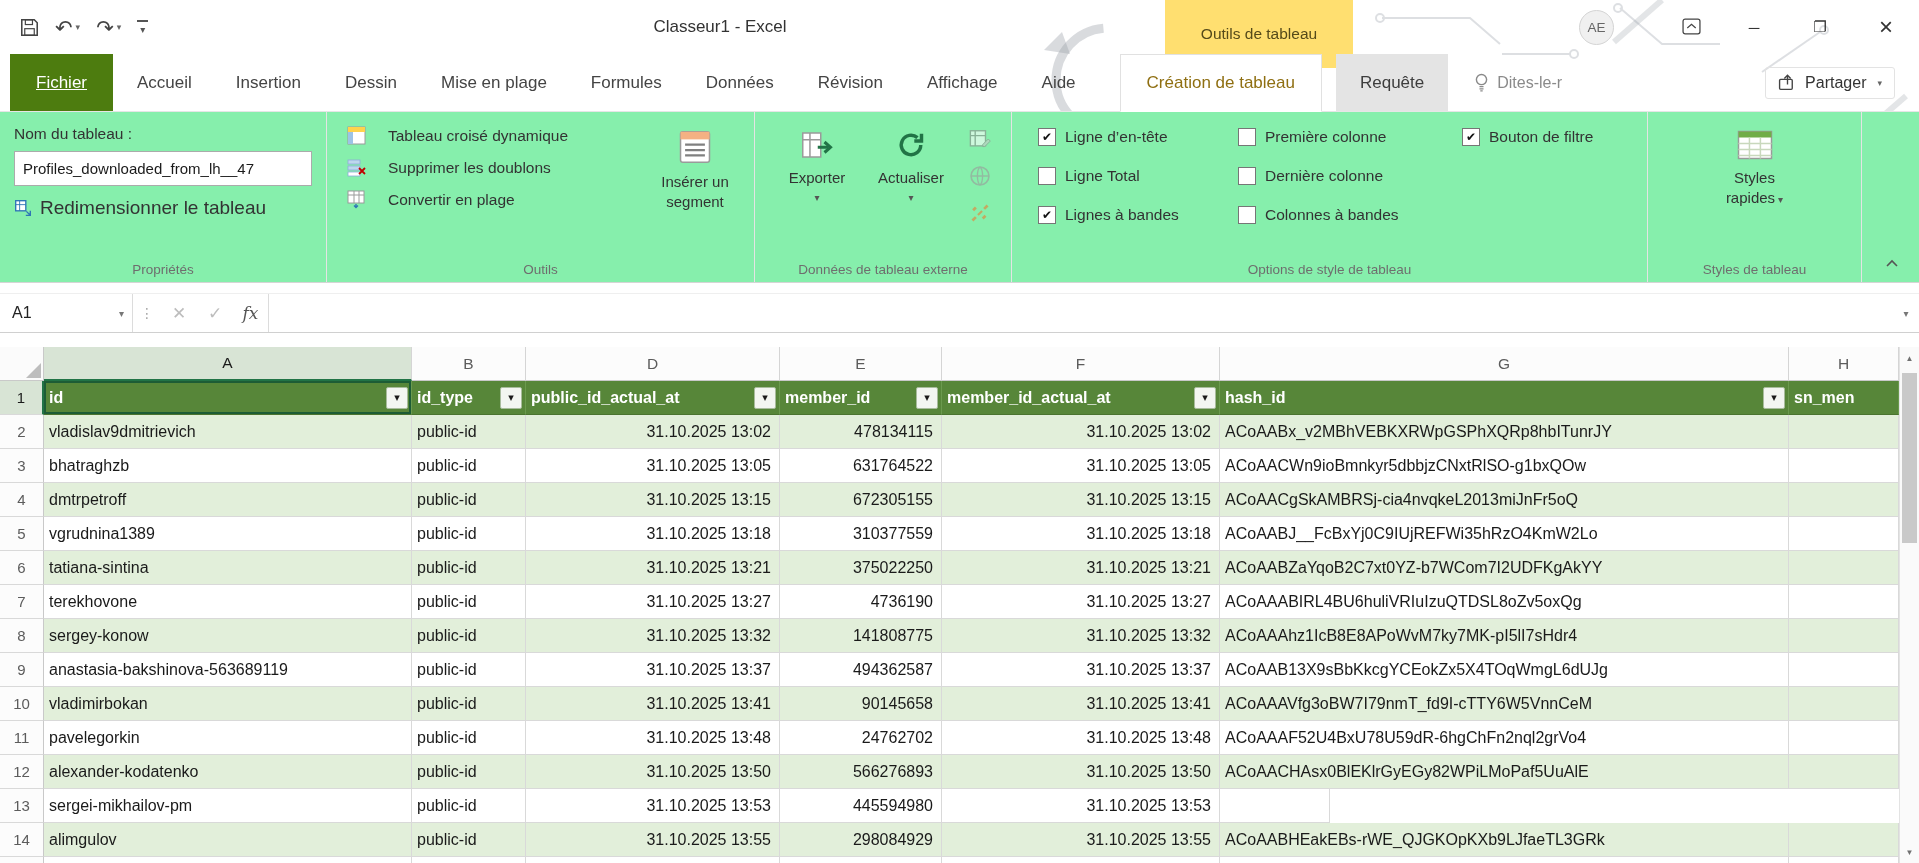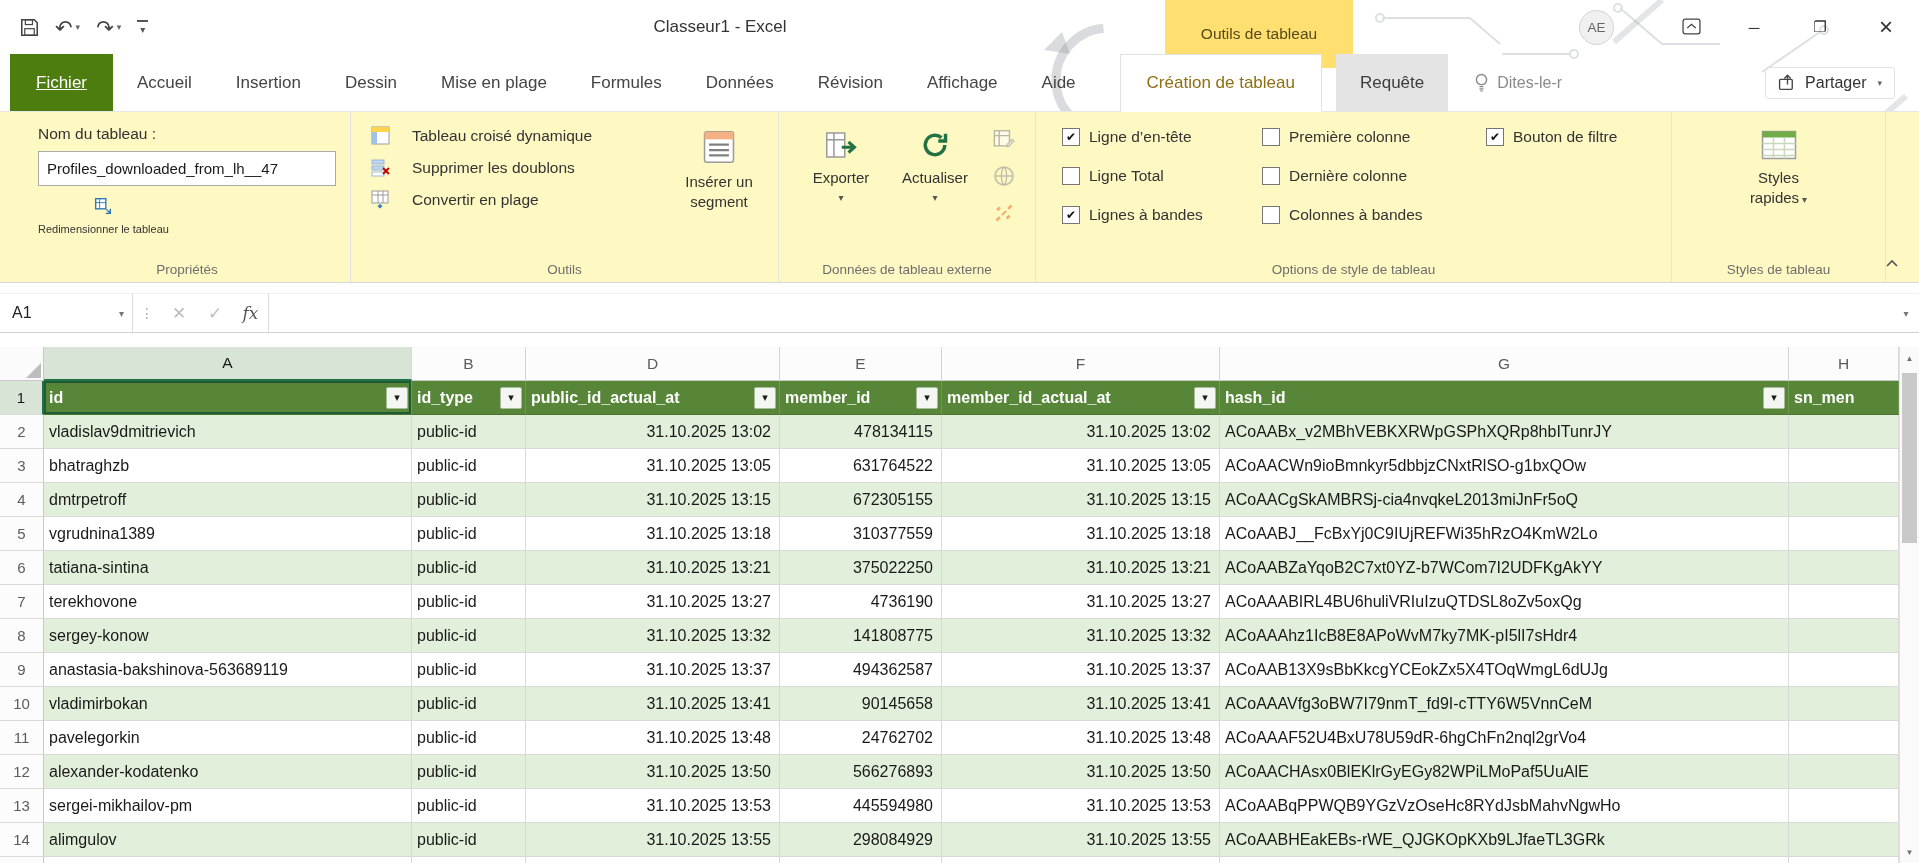--- a/index.html
+++ b/index.html
@@ -34,30 +34,30 @@
   .tab { display:flex; align-items:center; padding:0 22px; font-size:17px; color:#444; white-space:nowrap; }
   .tab-file { background:#4d7c0f; color:#fff; padding:0 26px; margin-left:10px; margin-right:2px;text-decoration:underline; }
   .main-tabs { display:flex; align-items:stretch; }
   .tab-context { margin-left:22px; margin-bottom:-1px; background:#fff; border:1px solid #E1E1E1; border-bottom:1px solid #fff;
                  color:#8F6F12; padding:0 26px; z-index:3; }
   .tab-query { margin-left:14px; background:#E4E4E4; padding:0 24px; color:#3d3d3d; }
   .tellme { display:flex; align-items:center; gap:8px; margin-left:26px; font-size:16px; color:#8A8A8A; white-space:nowrap; }
   .share-btn { display:flex; align-items:center; gap:8px; margin-left:auto; margin-right:24px; font-size:16px; color:#333; border:1px solid #E3E3E3; border-radius:3px; padding:6px 12px; align-self:center; }
 
   
-  .ribbon { position:relative; height:171px; display:flex; border-bottom:1px solid #D5D5D5; background:#fef9c3; z-index:1;padding-left:24px; }
+  .ribbon { position:relative; height:171px; display:flex; border-bottom:1px solid #D5D5D5; background:#86efac; z-index:1; }
   .rgroup { position:relative; height:100%; border-right:1px solid #E4E4E4; }
   .g-props { width:327px; } .g-tools { width:428px; } .g-ext { width:257px; }
   .g-opts { width:636px; } .g-styles { width:214px; } .g-tail { flex:1; border-right:none; }
   .group-label { position:absolute; bottom:5px; left:0; right:0; text-align:center; font-size:13.5px; color:#6E6E6E; white-space:nowrap; }
 
   .props-name-label { margin:13px 0 0 14px; font-size:15.5px; color:#333; }
   .table-name-input { display:block; margin:8px 14px 0 14px; width:298px; height:35px; border:1px solid #ABABAB;
                       font-family:"Liberation Sans",sans-serif; font-size:15px; padding:0 8px; color:#1a1a1a; background:#fff; }
-  .resize-row { display:flex; align-items:center; gap:8px; margin:11px 0 0 14px; font-size:11px; color:#333; width:fit-content;flex-direction:column; }
+  .resize-row { display:flex; align-items:center; gap:8px; margin:11px 0 0 14px; font-size:19px; color:#333; width:fit-content; }
 
   .tool-rows { padding-top:14px; }
   .tool-row { display:flex; align-items:center; gap:22px; margin:0 0 13px 20px; font-size:15.5px; color:#333; width:fit-content; }
   .slicer-btn { position:absolute; left:318px; top:6px; width:100px; height:140px; display:flex; flex-direction:column;
                 align-items:center; text-align:center; font-size:15px; color:#333; padding-top:12px; line-height:1.3; }
   .slicer-btn svg { margin-bottom:8px; }
 
   .bigbtn { position:absolute; top:6px; display:flex; flex-direction:column; align-items:center; text-align:center;
             font-size:15px; color:#333; padding-top:12px; line-height:1.3; }
   .bb-export { left:20px; width:84px; } .bb-refresh { left:112px; width:88px; }
@@ -702,23 +702,20 @@
           </div>
           <div class="cell align-right" style="width: 254px;">
             <span class="cell-text">31.10.2025 13:53</span>
           </div>
           <div class="cell align-right" style="width: 162px;">
             <span class="cell-text">445594980</span>
           </div>
           <div class="cell align-right" style="width: 278px;">
             <span class="cell-text">31.10.2025 13:53</span>
           </div>
-          <div class="cell align-left" style="width: 569px;">
-            <span class="cell-text">ACoAABqPPWQB9YGzVzOseHc8RYdJsbMahvNgwHo</span>
-          </div>
           <div class="cell align-left" style="width: 110px;">
             <span class="cell-text"></span>
           </div>
         </div>
         <div class="sheet-row banded">
           <div class="row-num">14</div>
           <div class="cell align-left" style="width: 368px;">
             <span class="cell-text">alimgulov</span>
           </div>
           <div class="cell align-left" style="width: 114px;">

